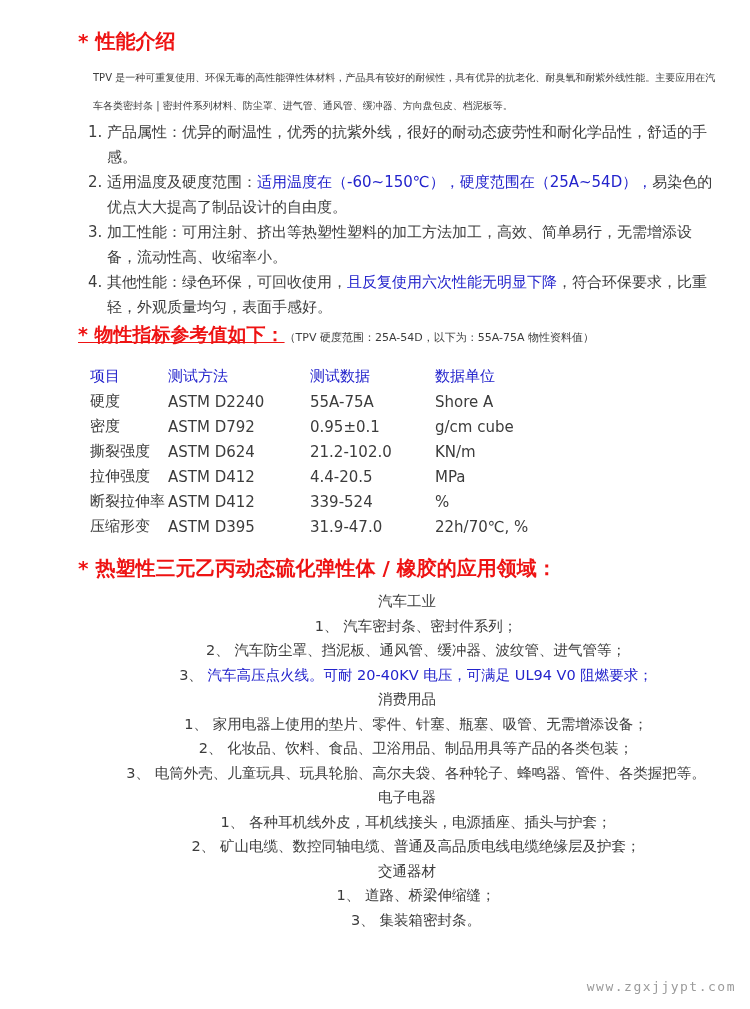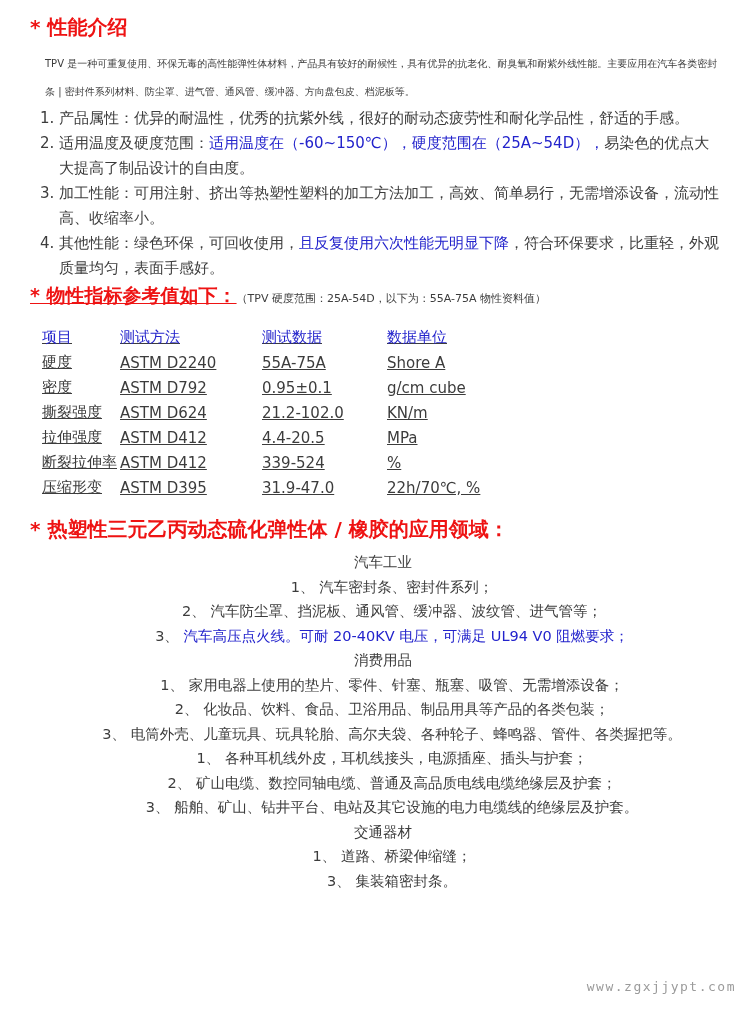--- a/index.html
+++ b/index.html
@@ -9,21 +9,21 @@
     --gray:#9b9b9b;
   }
   html,body{margin:0;padding:0;}
   body{
     width:750px;height:1009px;
     background:#ffffff;
     position:relative;overflow:hidden;
     font-family:"DejaVu Sans","Liberation Sans",sans-serif;
     color:var(--body);
   }
-  .page{padding:14px 28px 0 30px;}
+  .page{padding:28px 28px 0 30px;margin-left:48px;}
 
   h1.red-heading{
     font-size:20px;line-height:26px;font-weight:bold;
     color:var(--red);margin:0 0 10px 0;
   }
   .intro{
     font-size:10px;line-height:28px;
     margin:0 0 0 15px;
   }
   .perf-list{margin:0 0 0 10px;}
@@ -34,21 +34,21 @@
   .seg.blue{color:var(--blue);}
 
   .h2row{margin:2px 0 0 0;line-height:24px;white-space:nowrap;}
   .h2red{font-size:19px;font-weight:bold;color:var(--red);text-decoration:underline;}
   .h2sub{font-size:11px;color:var(--body);}
 
   .props-table{margin:14px 0 0 12px;font-size:15px;}
   .trow{
     display:grid;
     grid-template-columns:78px 142px 125px 1fr;
-    height:25px;align-items:center;text-decoration:underline;
+    height:25px;align-items:center;
   }
   .trow .cell{white-space:nowrap;}
   .trow.thead .cell{color:var(--blue);}
 
   h1.red-heading.h3{margin:16px 0 8px 0;}
 
   .apps{margin:0 0 0 14px;font-size:14.5px;text-align:center;}
   .group-name{line-height:24.5px;}
   .app-item{line-height:24.5px;margin-left:18px;}
   .app-item .seg.blue{color:var(--blue);}
@@ -134,23 +134,23 @@
         <div class="app-item"><span class="num">2、 </span><span class="seg">汽车防尘罩、挡泥板、通风管、缓冲器、波纹管、进气管等；</span></div>
         <div class="app-item"><span class="num">3、 </span><span class="seg blue">汽车高压点火线。可耐 20-40KV 电压，可满足 UL94 V0 阻燃要求；</span></div>
       </div>
       <div class="app-group">
         <div class="group-name">消费用品</div>
         <div class="app-item"><span class="num">1、 </span><span class="seg">家用电器上使用的垫片、零件、针塞、瓶塞、吸管、无需增添设备；</span></div>
         <div class="app-item"><span class="num">2、 </span><span class="seg">化妆品、饮料、食品、卫浴用品、制品用具等产品的各类包装；</span></div>
         <div class="app-item"><span class="num">3、 </span><span class="seg">电筒外壳、儿童玩具、玩具轮胎、高尔夫袋、各种轮子、蜂鸣器、管件、各类握把等。</span></div>
       </div>
       <div class="app-group">
+        <div class="group-name">电子电器</div>
         <div class="app-item"><span class="num">1、 </span><span class="seg">各种耳机线外皮，耳机线接头，电源插座、插头与护套；</span></div>
         <div class="app-item"><span class="num">2、 </span><span class="seg">矿山电缆、数控同轴电缆、普通及高品质电线电缆绝缘层及护套；</span></div>
-        <div class="app-item"><span class="num">3、 </span><span class="seg">船舶、矿山、钻井平台、电站及其它设施的电力电缆线的绝缘层及护套。</span></div>
       </div>
       <div class="app-group">
         <div class="group-name">交通器材</div>
         <div class="app-item"><span class="num">1、 </span><span class="seg">道路、桥梁伸缩缝；</span></div>
         <div class="app-item"><span class="num">3、 </span><span class="seg">集装箱密封条。</span></div>
       </div>
     </div>
 
   <div class="watermark">www.zgxjjypt.com</div>
 </div>

